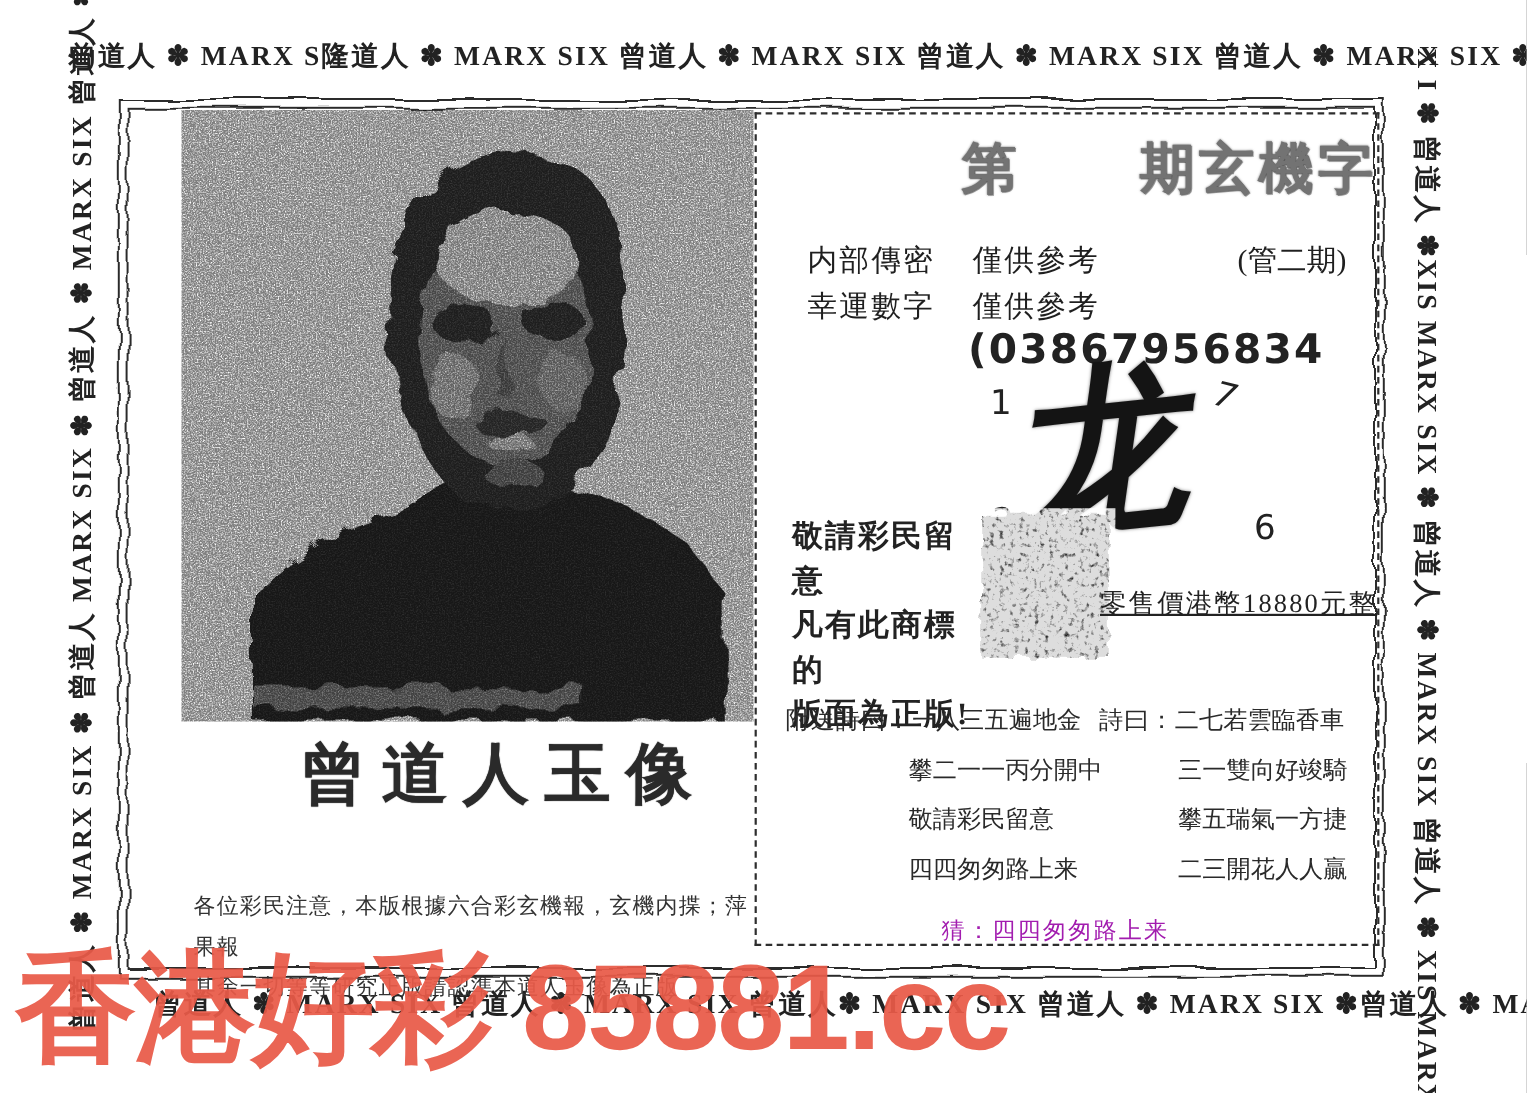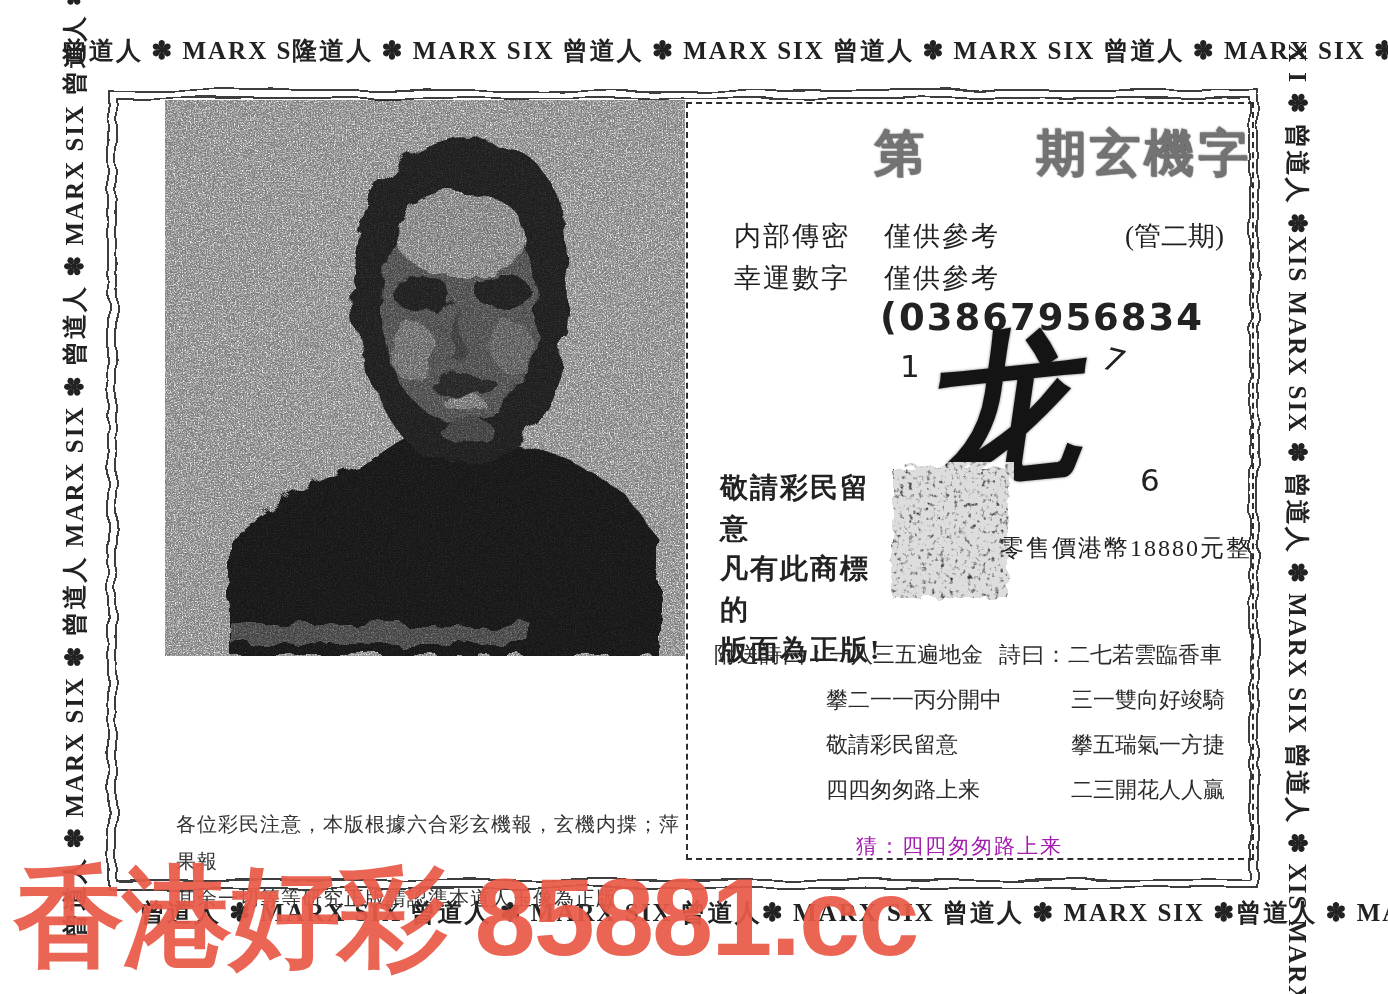--- a/index.html
+++ b/index.html
@@ -54,21 +54,21 @@
   .dragon-num{position:absolute;font-size:31px;color:#222;font-family:"DejaVu Sans", sans-serif;}
   .dn1{left:212px;top:244px;}
   .dn2{left:416px;top:238px;font-style:italic;transform:rotate(14deg);}
   .dn3{left:214px;top:352px;}
   .dn4{left:452px;top:358px;}
   .notice{
     position:absolute;left:32px;top:364px;width:176px;
     font-size:28px;font-weight:700;line-height:1.45;letter-spacing:2px;color:#222;
   }
   .seal{position:absolute;left:198px;top:358px;}
-  .price{position:absolute;left:312px;top:428px;font-size:24px;letter-spacing:2px;color:#222;}
+  .price{position:absolute;left:312px;top:428px;font-size:24px;letter-spacing:2px;color:#222;text-decoration:underline;}
   .poems{position:absolute;left:26px;top:528px;width:520px;font-size:22px;line-height:2.05;color:#2a2a2a;}
   .poem-col{position:absolute;top:0;}
   .poem-left{left:0;width:300px;}
   .poem-right{left:285px;width:240px;}
   .poem-row1{display:flex;align-items:flex-end;}
   .poem-left .poem-indent{padding-left:112px;}
   .poem-right .poem-indent{padding-left:72px;}
   .poem-label{letter-spacing:1px;}
   .zodiac1{position:absolute;left:110px;top:692px;font-size:21px;letter-spacing:2px;color:#3a3a3a;}
   .zodiac2{position:absolute;left:168px;top:728px;font-size:21px;letter-spacing:2px;color:#a21caf;}
@@ -126,20 +126,21 @@
       <path d="M290,200 L300,250 Q296,262 286,258 Z" fill="#6f6f6f"></path>
       <ellipse cx="300" cy="286" rx="33" ry="12" fill="#4a4a4a"></ellipse>
       <ellipse cx="300" cy="304" rx="21" ry="7" fill="#d6d6d6"></ellipse>
       <ellipse cx="301" cy="330" rx="27" ry="13" fill="#787878"></ellipse>
       <path d="M408,228 Q430,250 416,276 Q404,296 412,310 L396,316 Q388,268 398,240 Z" fill="#ffffff"></path>
       <rect x="66" y="524" width="300" height="20" fill="#b5b5b5" opacity="0.65"></rect>
     </g>
     <rect width="520" height="556" filter="url(#grain)" opacity="0.5"></rect>
   </svg>
 
+  <div class="caption">曾道人玉像</div>
 
   <div class="disclaimer">
     <div>各位彩民注意，本版根據六合彩玄機報，玄機内揲；萍果報</div>
     <div>其余一切等等研究正版請認準本道人玉像為正版</div>
   </div>
 
   <div class="panel">
     <div class="panel-title">第　　期玄機字</div>
 
     <div class="info">

